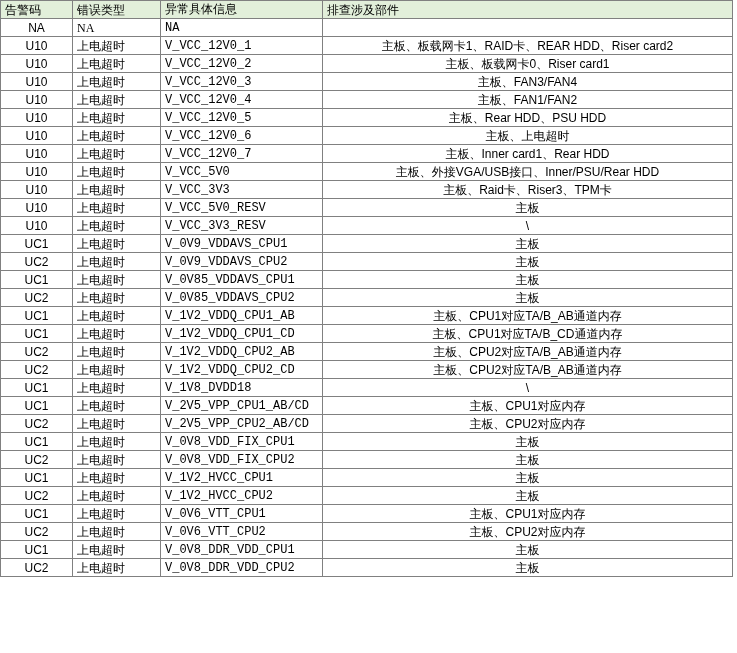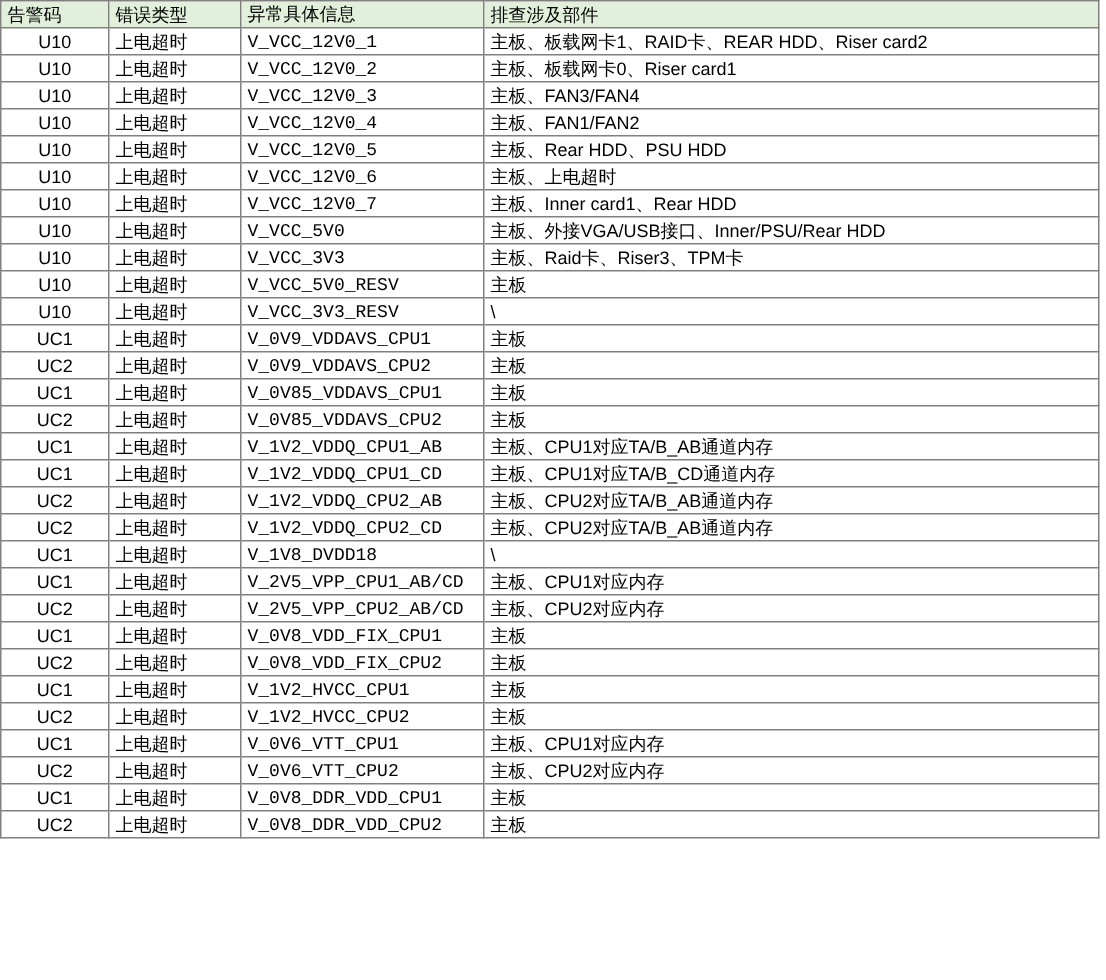--- a/index.html
+++ b/index.html
@@ -32,38 +32,44 @@
     overflow: hidden;
     white-space: nowrap;
   }
   table.alarm-table thead th {
     background: #e2efda;
     text-align: left;
   }
   .col-code    { width: 72px; text-align: center; }
   .col-type    { width: 88px; text-align: left; font-family: Liberation Serif, serif; }
   .col-info    { width: 162px; text-align: left; font-family: "Liberation Mono", monospace; font-size: 12px; margin-top: 28px; }
-  .col-parts   { width: 410px; text-align: left; }
+  .col-parts   { width: 410px; text-align: center; }
   thead .col-code { text-align: left; }
   td.col-code { text-align: center; }
 </style>
 </head>
 <body>
 
 <table class="alarm-table">
   <thead>
     <tr>
       <th class="col-code">告警码</th>
       <th class="col-type">错误类型</th>
       <th class="col-info">异常具体信息</th>
       <th class="col-parts">排查涉及部件</th>
     </tr>
   </thead>
   <tbody id="table-body">
       <tr>
+        <td class="col-code">NA</td>
+        <td class="col-type">NA</td>
+        <td class="col-info">NA</td>
+        <td class="col-parts"></td>
+      </tr>
+      <tr>
         <td class="col-code">U10</td>
         <td class="col-type">上电超时</td>
         <td class="col-info">V_VCC_12V0_1</td>
         <td class="col-parts">主板、板载网卡1、RAID卡、REAR HDD、Riser card2</td>
       </tr>
       <tr>
         <td class="col-code">U10</td>
         <td class="col-type">上电超时</td>
         <td class="col-info">V_VCC_12V0_2</td>
         <td class="col-parts">主板、板载网卡0、Riser card1</td>

